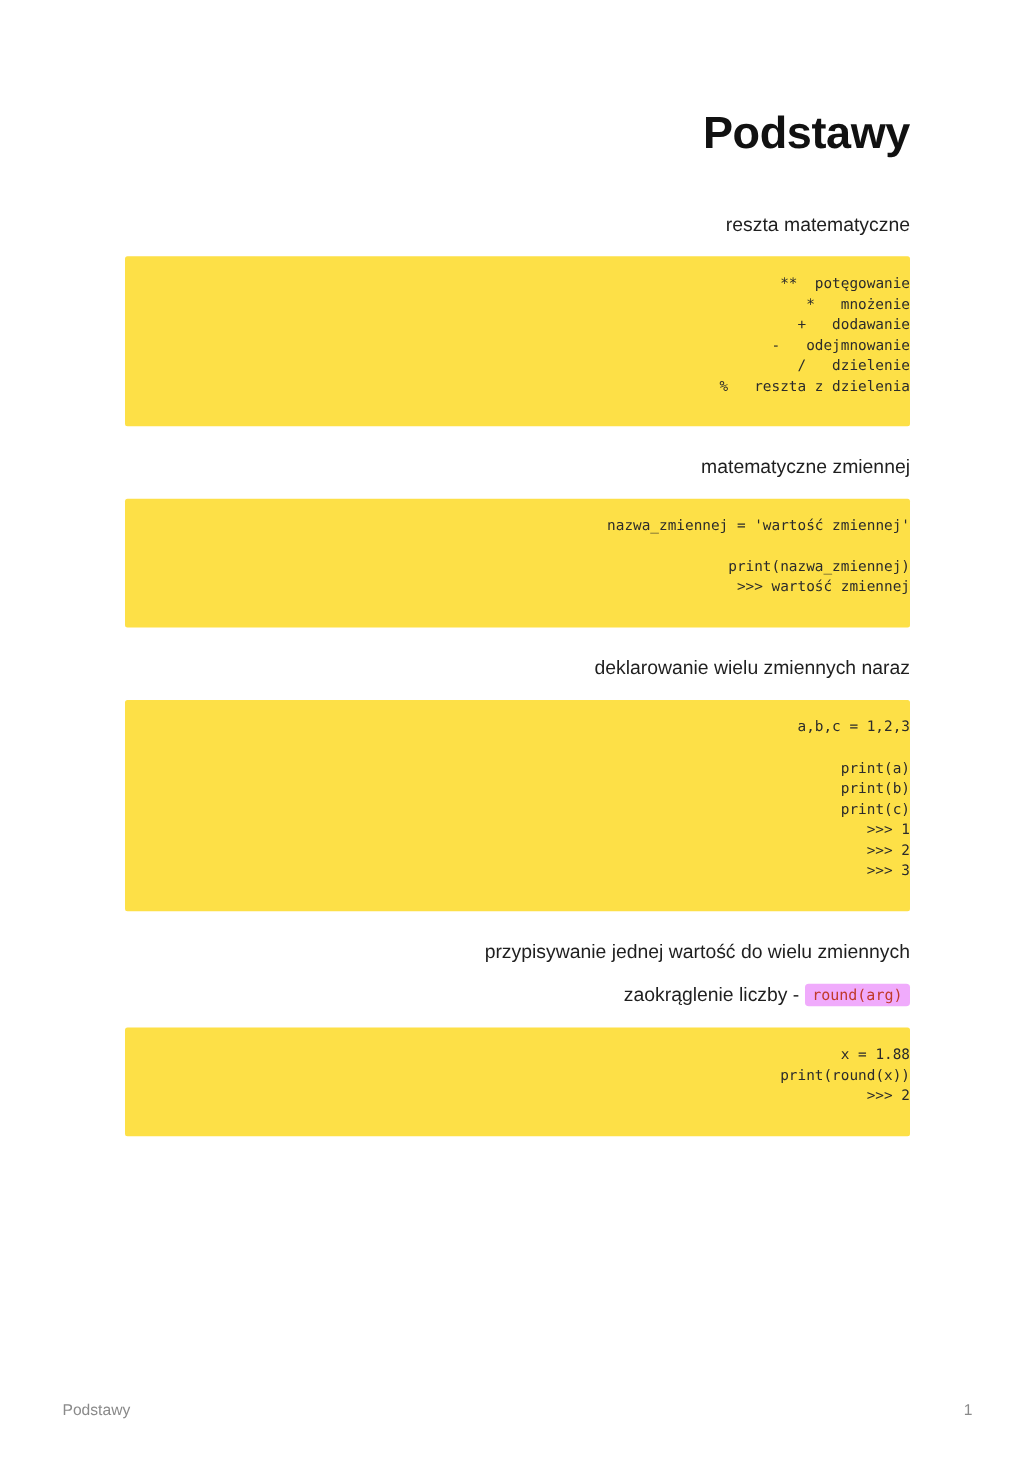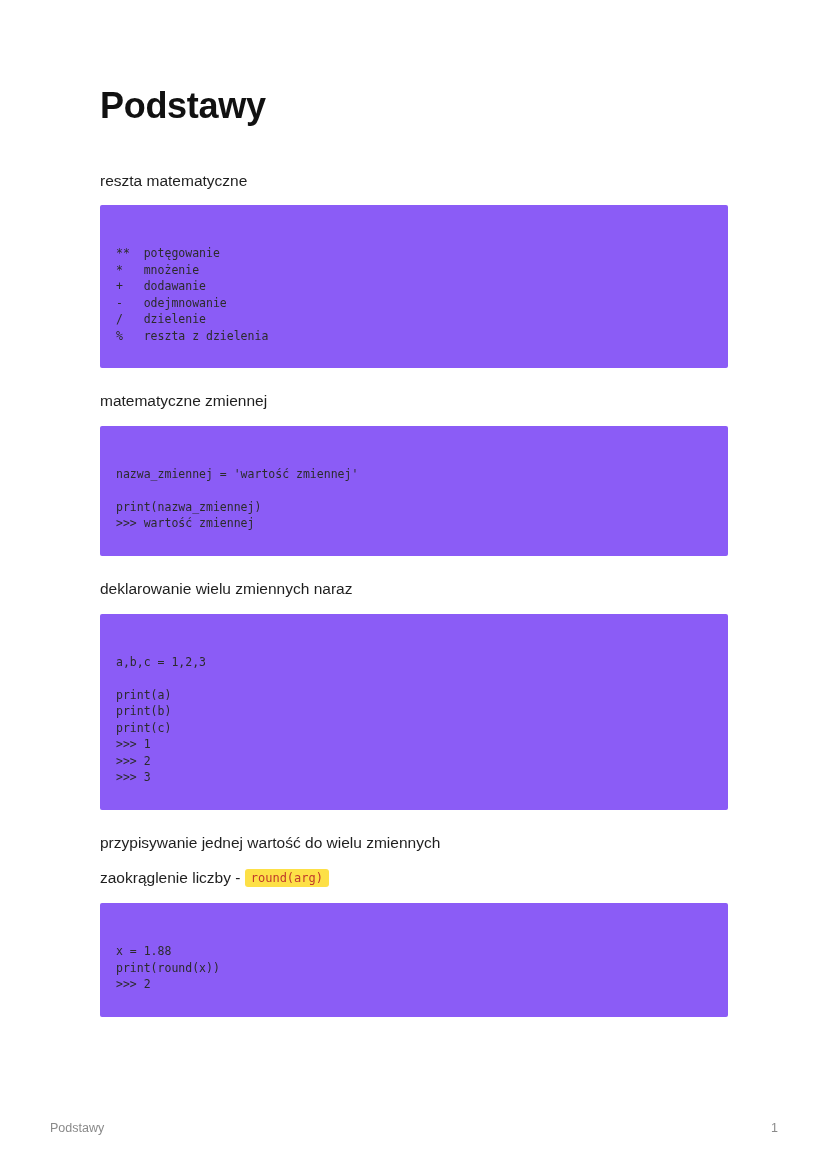--- a/index.html
+++ b/index.html
@@ -14,20 +14,21 @@
     color: #1a1a1a;
     position: relative;
     overflow: hidden;
   }
   .page {
     box-sizing: border-box;
     width: 828px;
     height: 1171px;
     padding: 86px 100px 0 100px;
     position: relative;
+    text-align: right;
   }
   h1.doc-title {
     font-size: 36px;
     font-weight: bold;
     letter-spacing: -0.3px;
     margin: 0 0 44px 0;
     line-height: 1.1;
     color: #111111;
   }
   .section {
@@ -36,35 +37,35 @@
   .section-heading {
     font-size: 15.5px;
     font-weight: 400;
     color: #1f1f1f;
     margin: 0 0 14px 0;
     line-height: 1.4;
   }
   .inline-code {
     font-family: "DejaVu Sans Mono", "Liberation Mono", monospace;
     font-size: 12px;
-    background: #fde047;
+    background: #f0abfc;
     color: #c0392b;
     padding: 2px 6px;
     border-radius: 3px;
     vertical-align: 1px;
     white-space: pre;
   }
   pre.code-block {
-    background: #8b5cf6;
+    background: #fde047;
     color: #2b2b2b;
     font-family: "DejaVu Sans Mono", "Liberation Mono", monospace;
     font-size: 11.5px;
     line-height: 16.5px;
     margin: 4px 0 22px 0;
-    padding: 40px 0 24px 16px;
+    padding: 13px 0 24px 16px;
     border-radius: 2px;
     white-space: pre;
     overflow: hidden;
   }
   .footer {
     position: absolute;
     left: 50px;
     right: 50px;
     bottom: 36px;
     display: flex;

